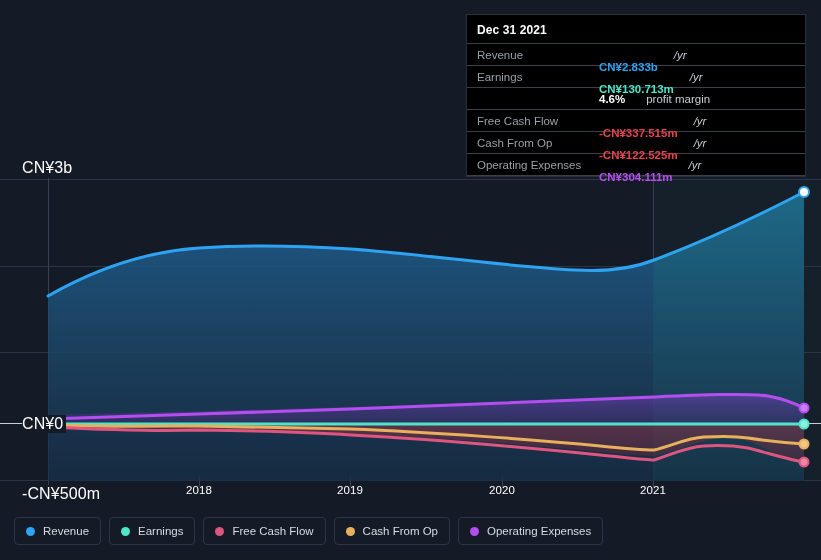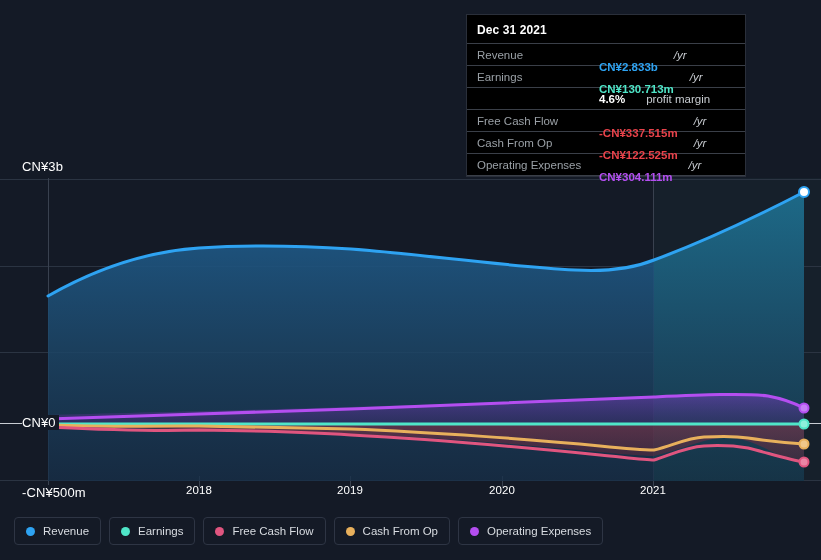--- a/index.html
+++ b/index.html
@@ -27,21 +27,21 @@
     position: absolute;
     left: 0;
     top: 0;
     width: 821px;
     height: 560px;
   }
 
   
   .axis-label {
     position: absolute;
-    font-size: 13px;
+    font-size: 16px;
     color: #ffffff;
     letter-spacing: 0.1px;
     white-space: nowrap;
   }
   .y-label {
     left: 22px;
     background: #141a26;
     padding-right: 3px;
     z-index: 6;
   }
@@ -54,21 +54,21 @@
     transform: translateX(-50%);
     font-size: 11.5px;
     color: #ffffff;
   }
 
   
   .tooltip {
     position: absolute;
     left: 466px;
     top: 14px;
-    width: 280px;
+    width: 340px;
     background: #000000;
     border: 1px solid #2a2f3a;
     box-sizing: border-box;
     padding: 0;
     z-index: 20;
   }
   .tt-title {
     font-size: 12px;
     font-weight: bold;
     color: #ffffff;

